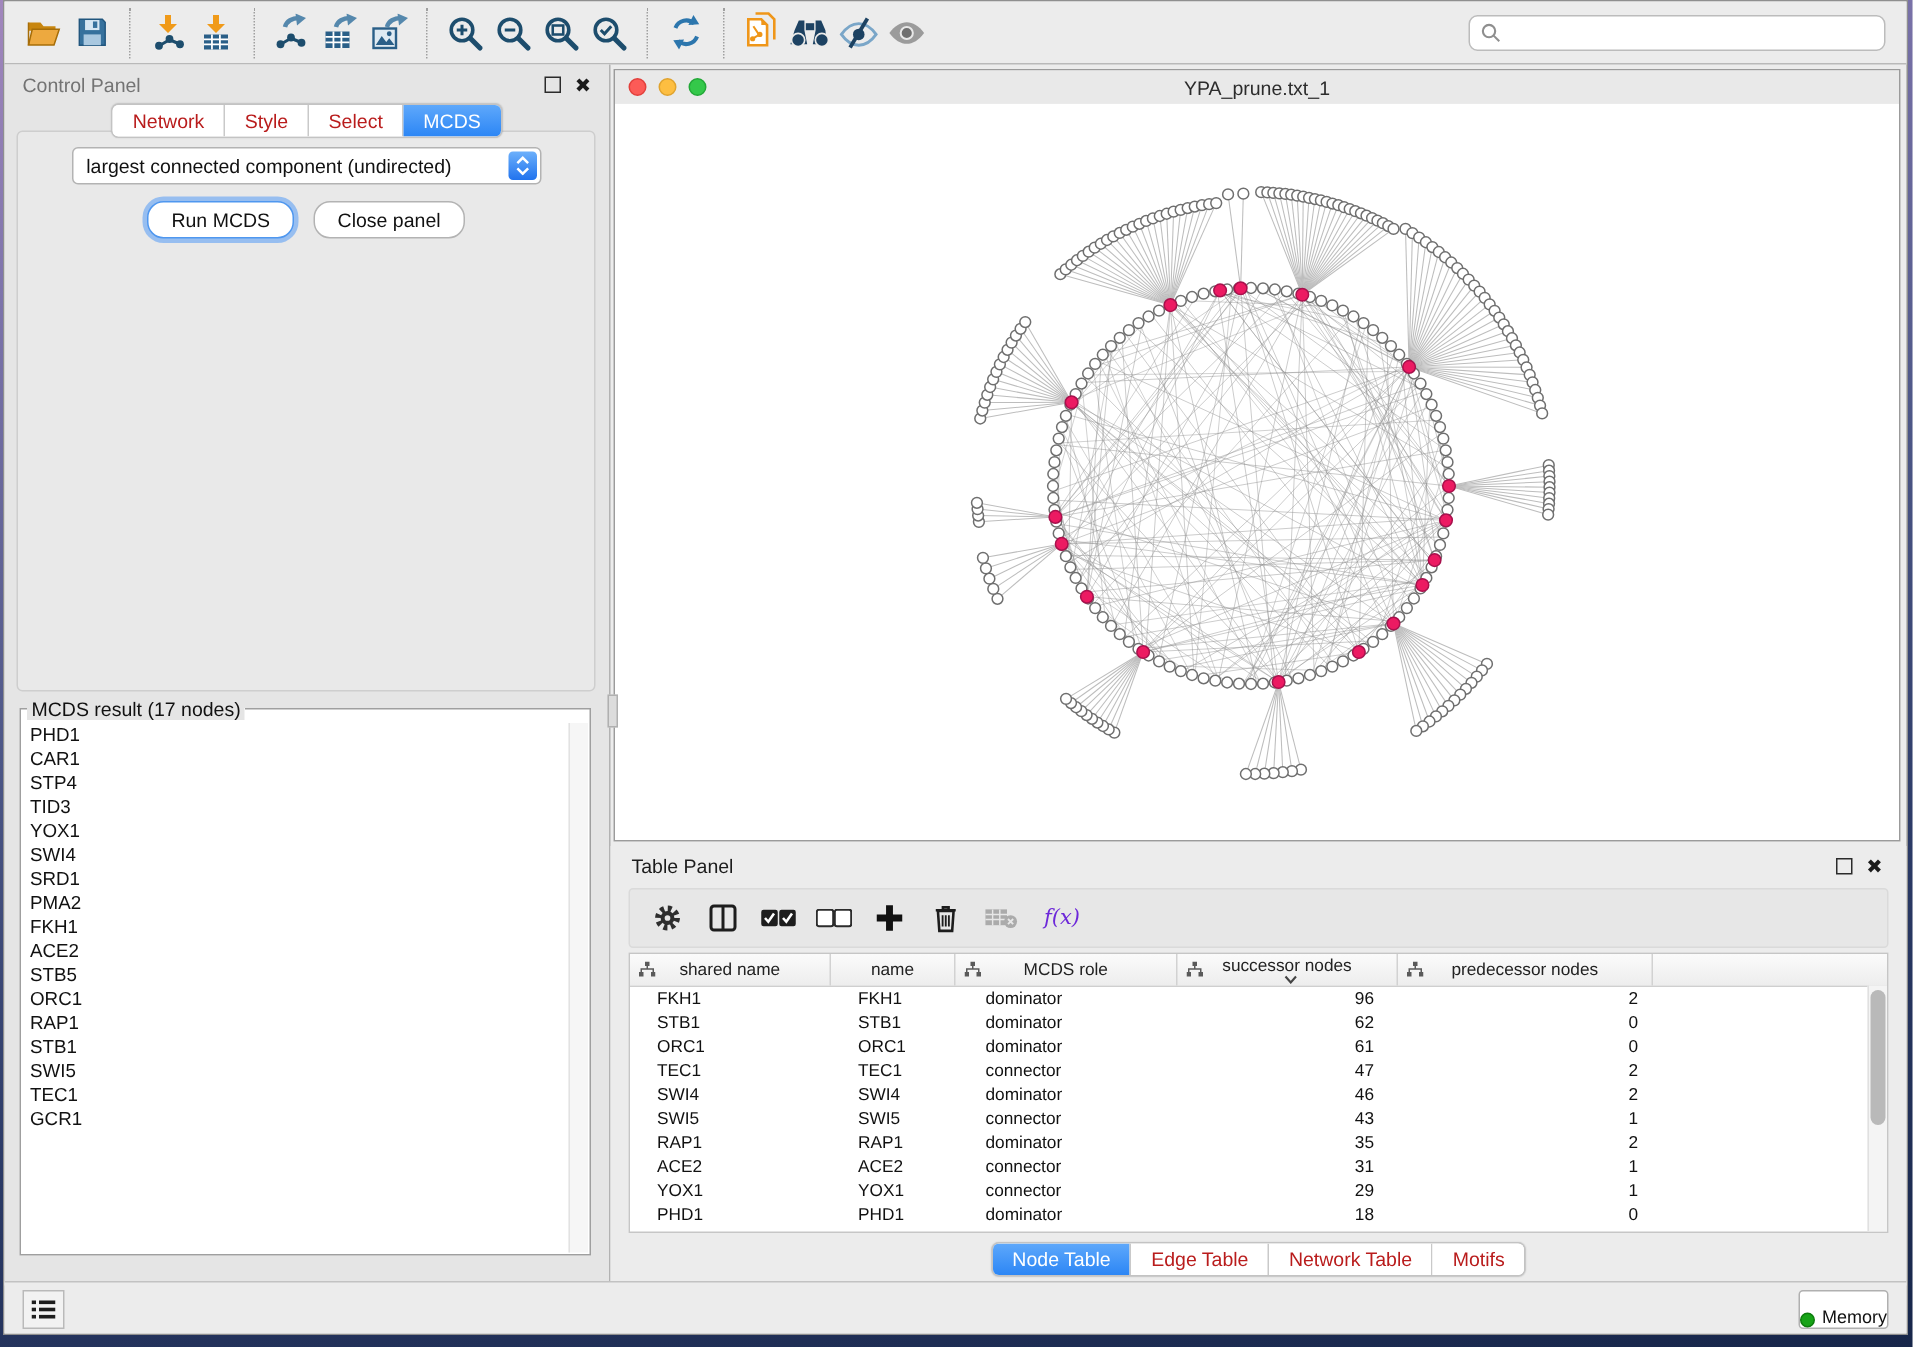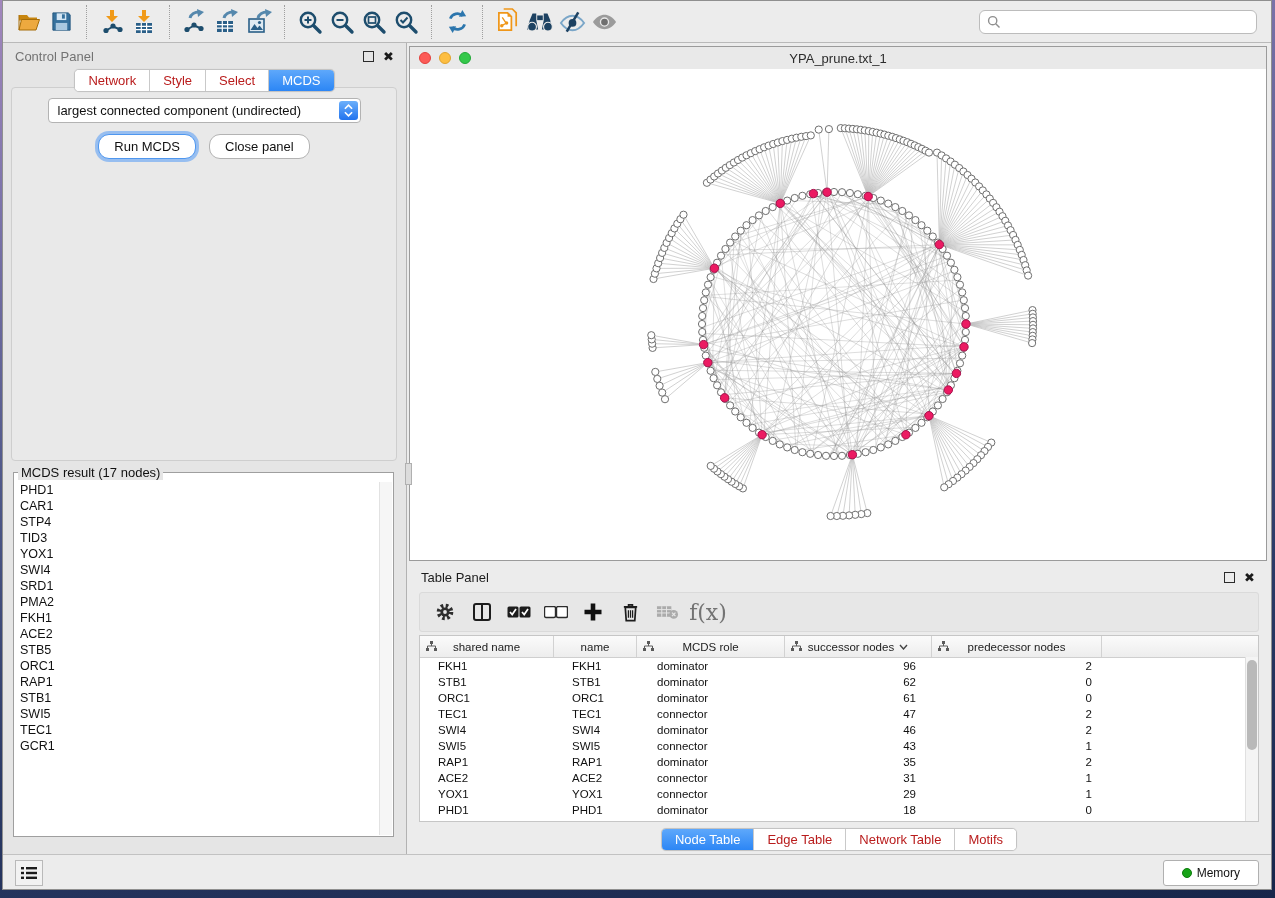--- a/index.html
+++ b/index.html
@@ -55,35 +55,35 @@
   .light.yellow{background:#fdbe41;border:1px solid #e0a32e;box-sizing:border-box;}
   .light.green{background:#34c84a;border:1px solid #22a837;box-sizing:border-box;}
   #net-title{position:absolute;left:0;right:0;text-align:center;font-size:13px;color:#2c2c2c;}
   #net-canvas{position:absolute;left:0;top:22px;right:0;bottom:0;background:#fff;}
   
   #table-panel{position:absolute;left:0;top:521px;right:0;bottom:0;background:#ececec;}
   #tp-header{height:26px;display:flex;align-items:center;padding:0 14px;}
   #tp-title{font-size:13px;color:#1c1c1c;}
   #tp-toolbar{margin:2px 12px 0;height:40px;background:#e7e7e7;border:1px solid #dadada;border-radius:3px;display:flex;align-items:center;padding:0 10px;gap:7px;box-sizing:border-box;}
   .tp-btn{width:30px;height:30px;display:flex;align-items:center;justify-content:center;}
-  .fx{font-family:"DejaVu Serif","Liberation Serif",serif;font-size:22px;color:#737373;}
+  .fx{font-family:"DejaVu Serif","Liberation Serif",serif;font-style:italic;font-size:14px;color:#6d28d9;}
   #node-table{margin:3px 12px 0;background:#fff;border:1px solid #c6c6c6;height:187px;position:relative;overflow:hidden;box-sizing:border-box;}
   #thead{display:flex;height:21px;background:linear-gradient(#fbfbfb,#ededed);border-bottom:1px solid #cfcfcf;}
   .th{position:relative;display:flex;align-items:center;justify-content:center;border-right:1px solid #d2d2d2;font-size:11.5px;color:#222;box-sizing:border-box;}
   .th .hier{position:absolute;left:6px;top:5px;}
   .th .chev{margin-left:5px;}
   .tr{display:flex;height:16px;align-items:center;}
   .td{font-size:11.5px;color:#111;box-sizing:border-box;overflow:hidden;white-space:nowrap;}
   #vscroll{position:absolute;right:0;top:21px;bottom:0;width:12px;background:#f4f4f4;border-left:1px solid #e0e0e0;}
   #vthumb{position:absolute;left:1px;right:1px;top:3px;height:90px;border-radius:5px;background:#b9b9b9;}
   #tp-tabs{display:flex;justify-content:center;margin-top:6px;}
   
   #status-bar{position:absolute;left:0;right:0;bottom:0;height:34px;background:#ececec;border-top:1px solid #c2c2c2;}
   #list-btn{position:absolute;left:12px;top:5px;width:26px;height:24px;background:#f2f2f2;border:1px solid #b9b9b9;display:flex;align-items:center;justify-content:center;}
-  #memory-btn{position:absolute;right:12px;top:5px;height:24px;background:#fff;border:1px solid #b0b0b0;border-radius:3px;display:flex;align-items:center;gap:5px;padding:0 18px;font-size:12px;color:#111;}
+  #memory-btn{position:absolute;right:12px;top:5px;height:24px;background:#fff;border:1px solid #b0b0b0;border-radius:3px;display:flex;align-items:flex-end;gap:5px;padding:0 0;font-size:12px;color:#111;}
   #memory-dot{width:10px;height:10px;border-radius:50%;background:#17a317;border:1px solid #0d7d0d;box-sizing:border-box;}
   #v-splitter{position:absolute;left:402px;top:420px;width:7px;height:22px;background:#dcdcdc;border:1px solid #b0b0b0;z-index:5;box-sizing:border-box;}
 </style>
 </head>
 <body>
 
 <div id="app">
 
   <div id="toolbar">
     <div class="tbtn">
@@ -990,21 +990,21 @@
                 <svg class="hier" width="11" height="11" viewBox="0 0 11 11">
                   <g fill="#5a5a5a">
                     <rect x="4" y="0" width="3" height="3"></rect>
                     <rect x="0" y="7" width="3" height="3"></rect>
                     <rect x="8" y="7" width="3" height="3"></rect>
                   </g>
                   <path d="M5.5 3v2M1.5 7V5h8v2" fill="none" stroke="#5a5a5a" stroke-width="1"></path>
                 </svg>
                 <span>MCDS role</span>
               </div>
-              <div class="th" style="width: 147px;">
+              <div class="th" style="width: 147px; flex-direction: column;">
                 <svg class="hier" width="11" height="11" viewBox="0 0 11 11">
                   <g fill="#5a5a5a">
                     <rect x="4" y="0" width="3" height="3"></rect>
                     <rect x="0" y="7" width="3" height="3"></rect>
                     <rect x="8" y="7" width="3" height="3"></rect>
                   </g>
                   <path d="M5.5 3v2M1.5 7V5h8v2" fill="none" stroke="#5a5a5a" stroke-width="1"></path>
                 </svg>
                 <span>successor nodes</span>
                 <svg class="chev" width="9" height="6" viewBox="0 0 9 6">

